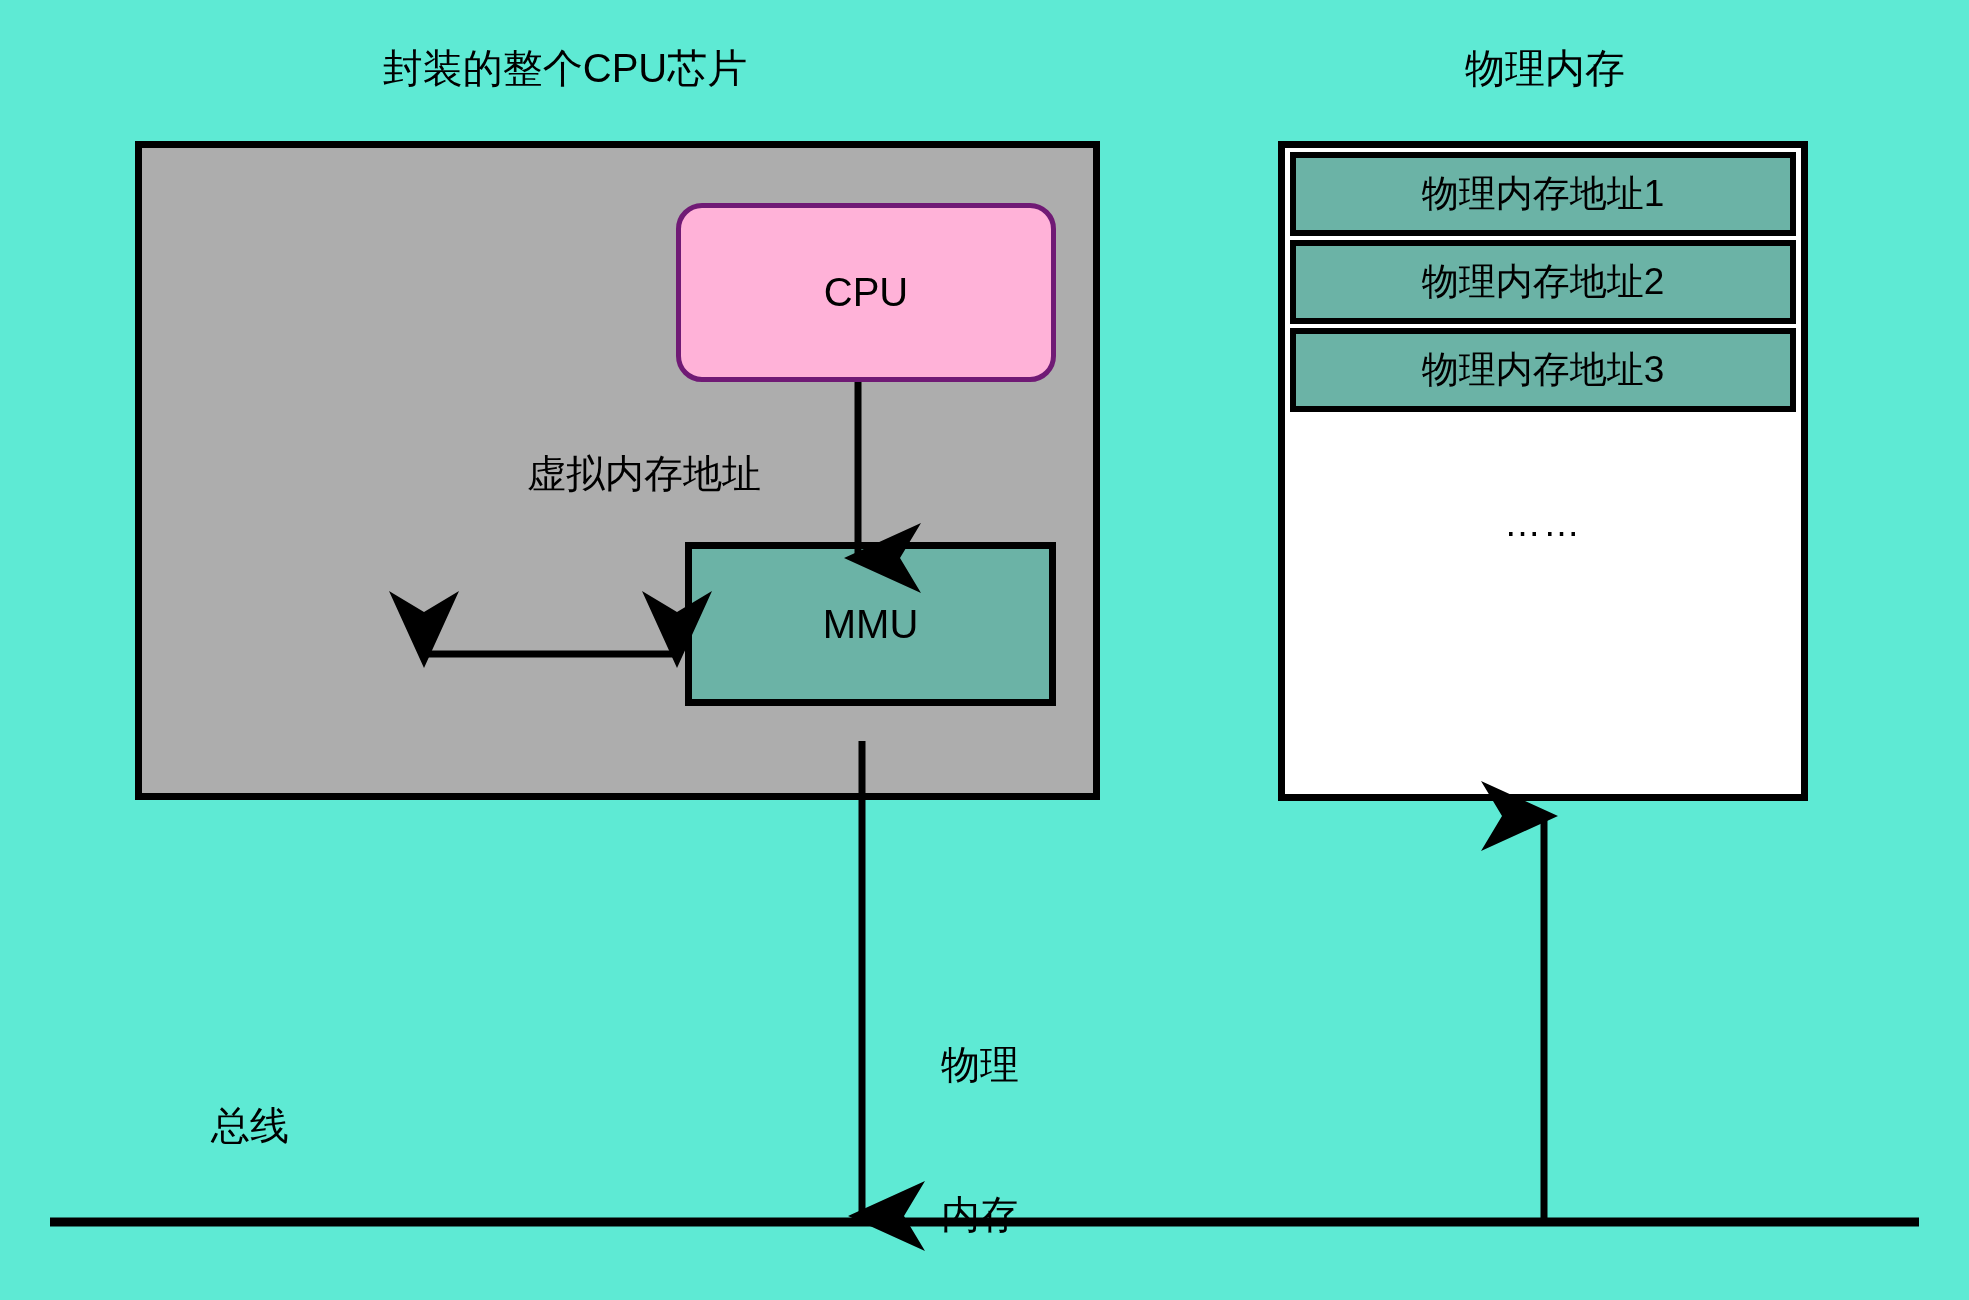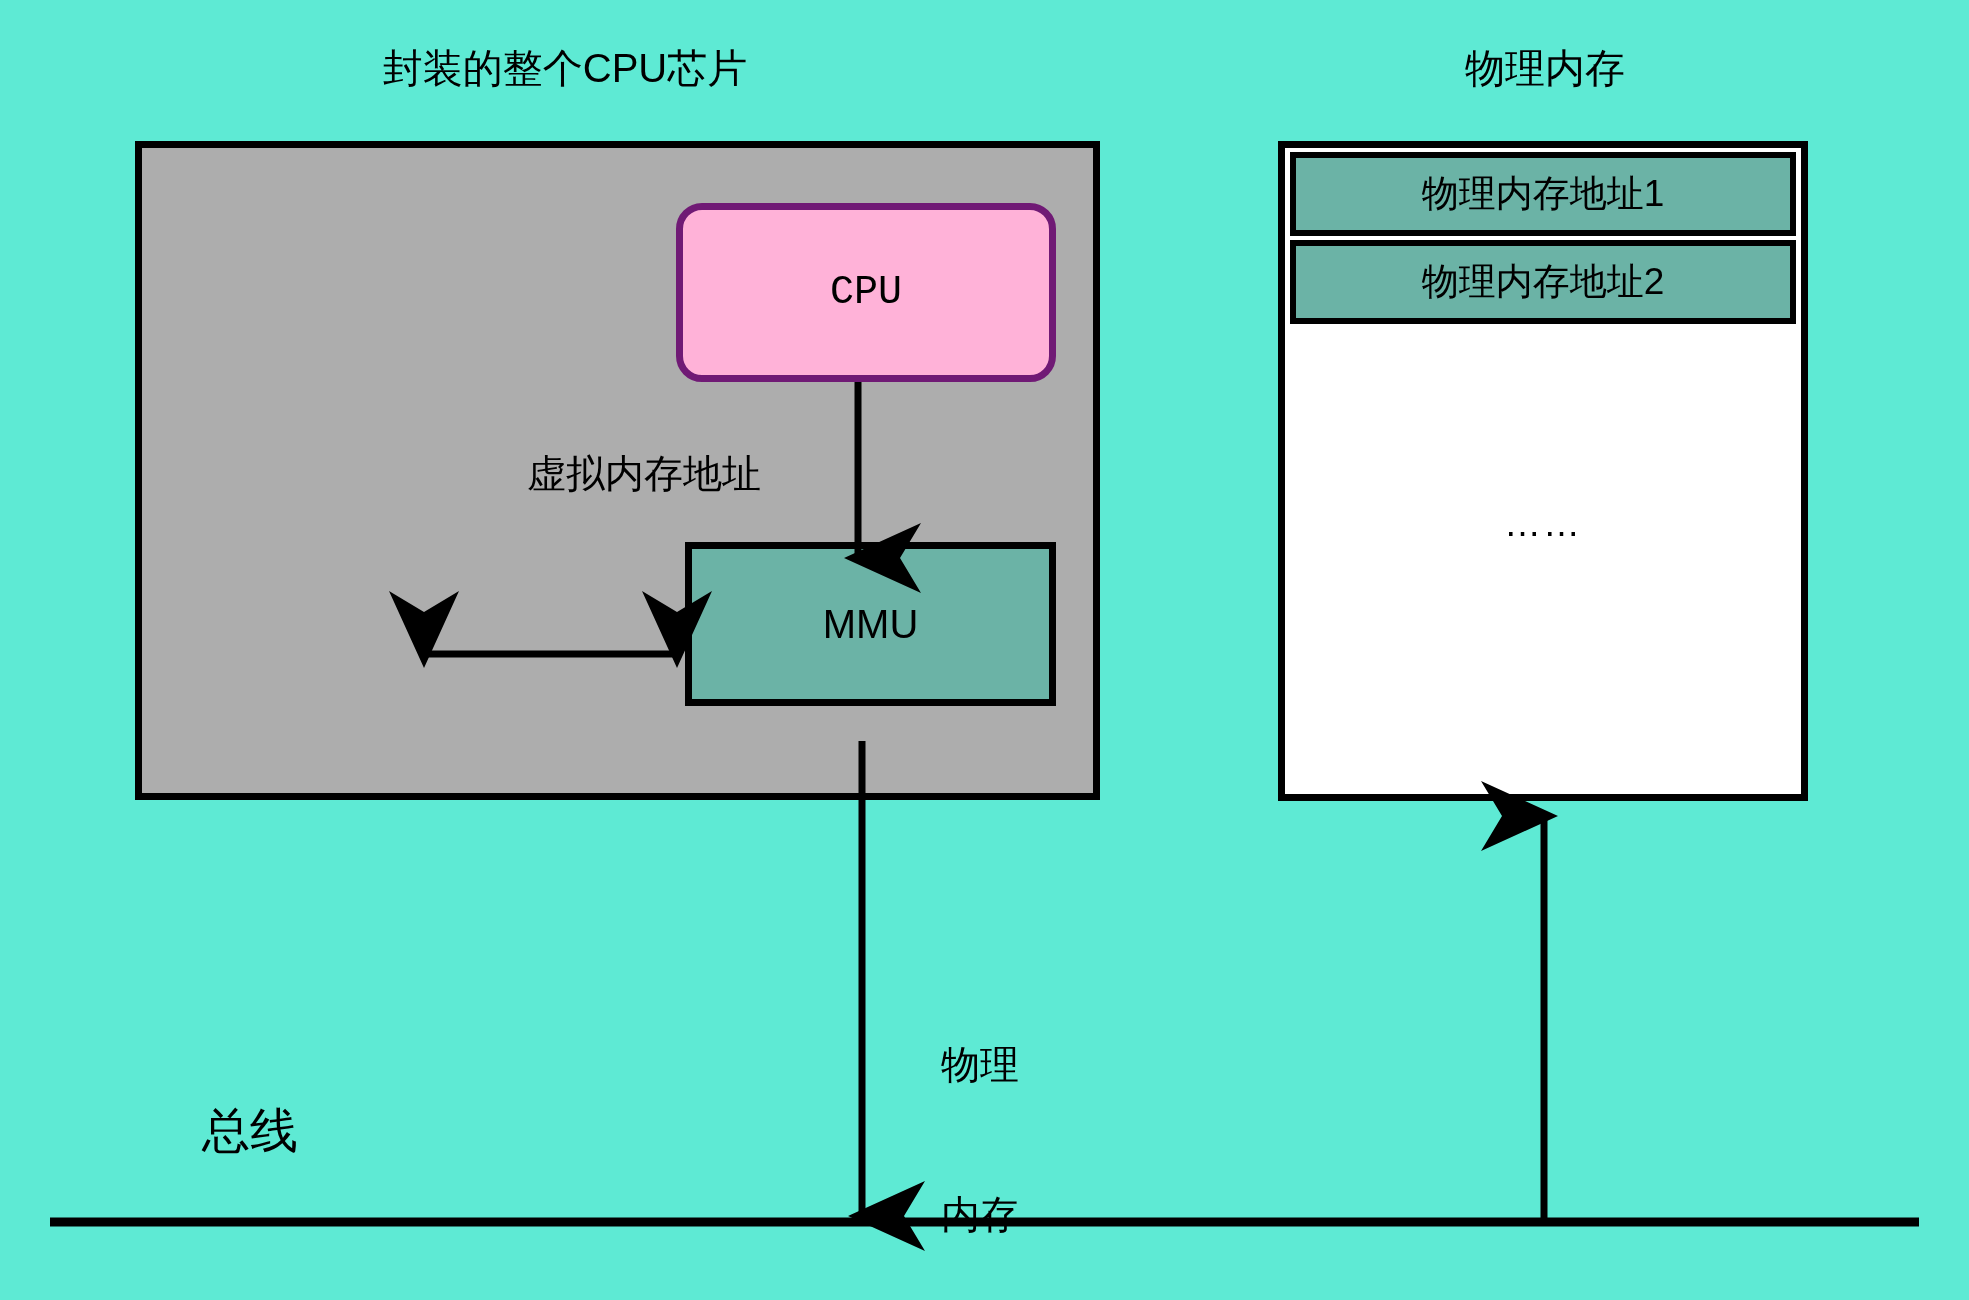--- a/index.html
+++ b/index.html
@@ -40,27 +40,26 @@
     box-sizing: border-box;
   }
   
   #cpu-block {
     position: absolute;
     left: 676px;
     top: 203px;
     width: 380px;
     height: 179px;
     background: #FFB2D8;
-    border: 7px solid #701a75;
+    border: 5px solid #701a75;
     border-radius: 26px;
     box-sizing: border-box;
     display: flex;
     align-items: center;
     justify-content: center;
-    font-family: Liberation Mono, monospace;
   }
   #cpu-block .box-text { font-size: 40px; }
   
   #mmu-block {
     position: absolute;
     left: 685px;
     top: 542px;
     width: 371px;
     height: 164px;
     background: #6BB3A6;
@@ -136,21 +135,21 @@
   #virtual-addr-label {
     left: 474px; top: 452px; width: 340px;
     font-size: 39px; text-align: center;
   }
   #physical-addr-label {
     left: 870px; top: 940px; width: 220px;
     font-size: 39px; text-align: center; line-height: 1.28;
   }
   #bus-label {
     left: 140px; top: 1104px; width: 220px;
-    font-size: 48px; text-align: center;
+    font-size: 39px; text-align: center;
   }
 </style>
 </head>
 <body>
 
 <div id="canvas">
 
   <div class="lbl title" id="chip-title">封装的整个CPU芯片</div>
 
   <div class="lbl title" id="memory-title">物理内存</div>
@@ -176,20 +175,23 @@
 
   <div class="lbl" id="bus-label">总线</div>
 
   <div id="memory-box">
     <div class="mem-cell" id="mem-cell-0">
       <span>物理内存地址1</span>
     </div>
     <div class="mem-cell" id="mem-cell-1">
       <span>物理内存地址2</span>
     </div>
+    <div class="mem-cell" id="mem-cell-2">
+      <span>物理内存地址3</span>
+    </div>
     <div id="mem-ellipsis">……</div>
   </div>
 
   <svg id="overlay" viewBox="0 0 1969 1300">
     <defs>
       <marker id="arrow-down" markerWidth="14" markerHeight="14" refX="5" refY="10" orient="auto" markerUnits="strokeWidth">
         <path d="M0,1 L5,12 L10,1 L5,4 Z" fill="#000"></path>
       </marker>
       <marker id="arrow-up" markerWidth="14" markerHeight="14" refX="5" refY="10" orient="auto" markerUnits="strokeWidth">
         <path d="M0,1 L5,12 L10,1 L5,4 Z" fill="#000"></path>

